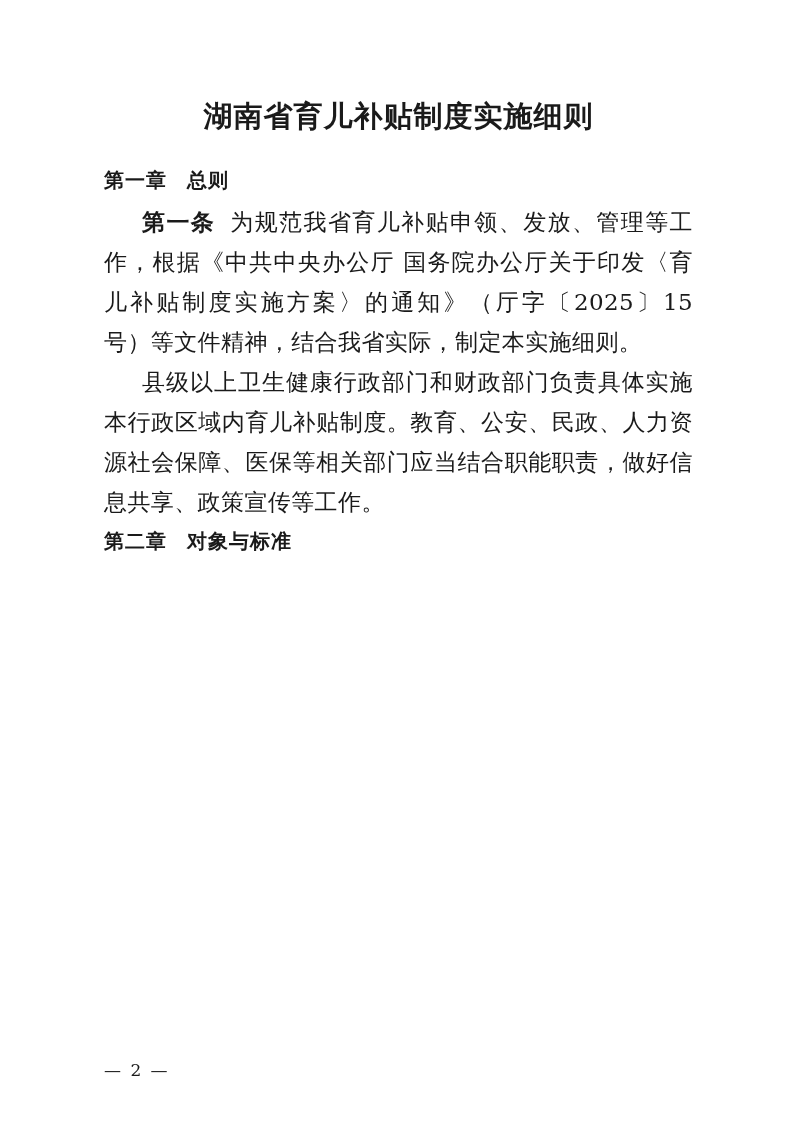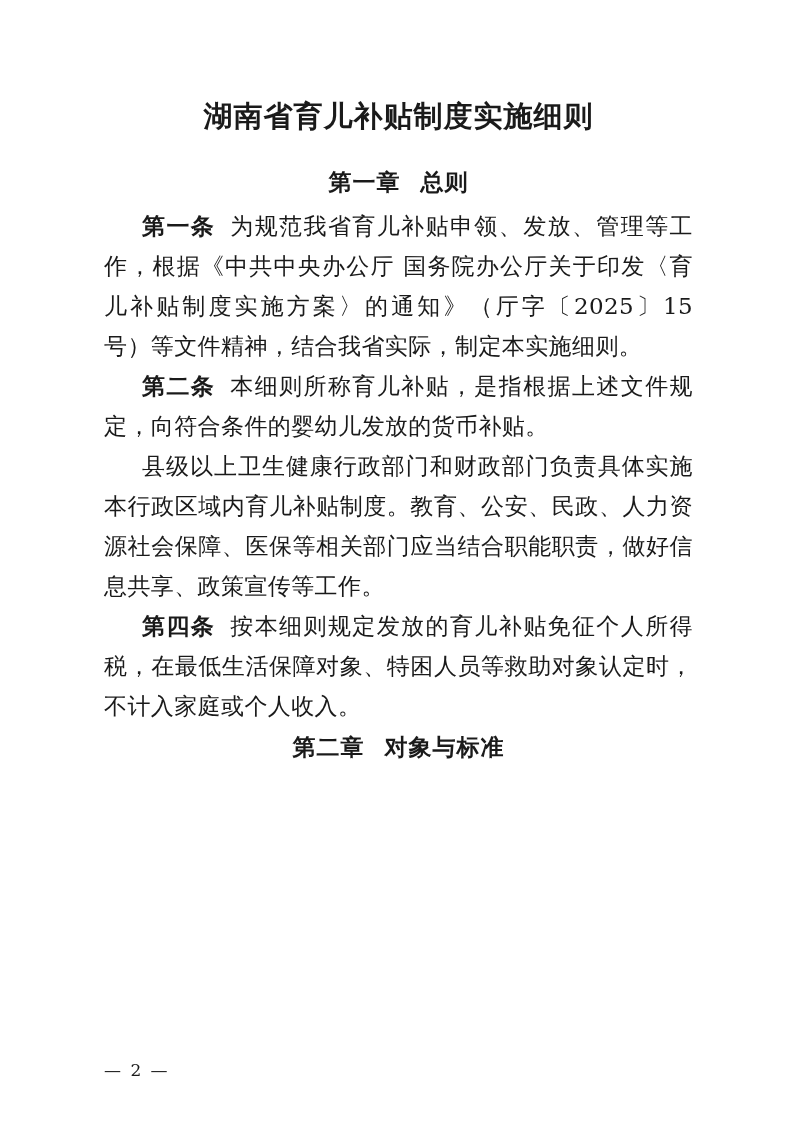--- a/index.html
+++ b/index.html
@@ -24,22 +24,22 @@
   }
   .doc-title {
     text-align: center;
     font-size: 29px;
     font-weight: bold;
     letter-spacing: 1px;
     margin: 18px 0 0 0;
     line-height: 1.4;
   }
   .chapter-heading {
-    text-align: center;
-    font-size: 23px;
+    text-align: left;
+    font-size: 20px;
     font-weight: bold;
     margin: 30px 0 8px 0;
     letter-spacing: 1px;
   }
   .chapter-heading .gap {
     display: inline-block;
     width: 20px;
   }
   p.body-text {
     font-size: 23px;
@@ -79,31 +79,25 @@
   <h1 class="doc-title">湖南省育儿补贴制度实施细则</h1>
 
   <div class="chapter-heading">
     <span>第一章</span><span class="gap"></span><span>总则</span>
   </div>
 
   <p class="body-text indent">
     <span class="art-label">第一条</span><span class="art-gap"></span><span>为规范我省育儿补贴申领、发放、管理等工作，根据《中共中央办公厅 国务院办公厅关于印发〈育儿补贴制度实施方案〉的通知》（厅字〔2025〕15 号）等文件精神，结合我省实际，制定本实施细则。</span>
   </p>
 
-  <p class="body-text indent">
-    <span class="art-label">第二条</span><span class="art-gap"></span><span>本细则所称育儿补贴，是指根据上述文件规定，向符合条件的婴幼儿发放的货币补贴。</span>
-  </p>
 
 
   <p class="body-text indent">县级以上卫生健康行政部门和财政部门负责具体实施本行政区域内育儿补贴制度。教育、公安、民政、人力资源社会保障、医保等相关部门应当结合职能职责，做好信息共享、政策宣传等工作。</p>
 
 
-  <p class="body-text indent">
-    <span class="art-label">第四条</span><span class="art-gap"></span><span>按本细则规定发放的育儿补贴免征个人所得税，在最低生活保障对象、特困人员等救助对象认定时，不计入家庭或个人收入。</span>
-  </p>
 
   <div class="chapter-heading chapter2">
     <span>第二章</span><span class="gap"></span><span>对象与标准</span>
   </div>
 
   <div class="page-number">— 2 —</div>
 
 </div>
 
 </body></html>

